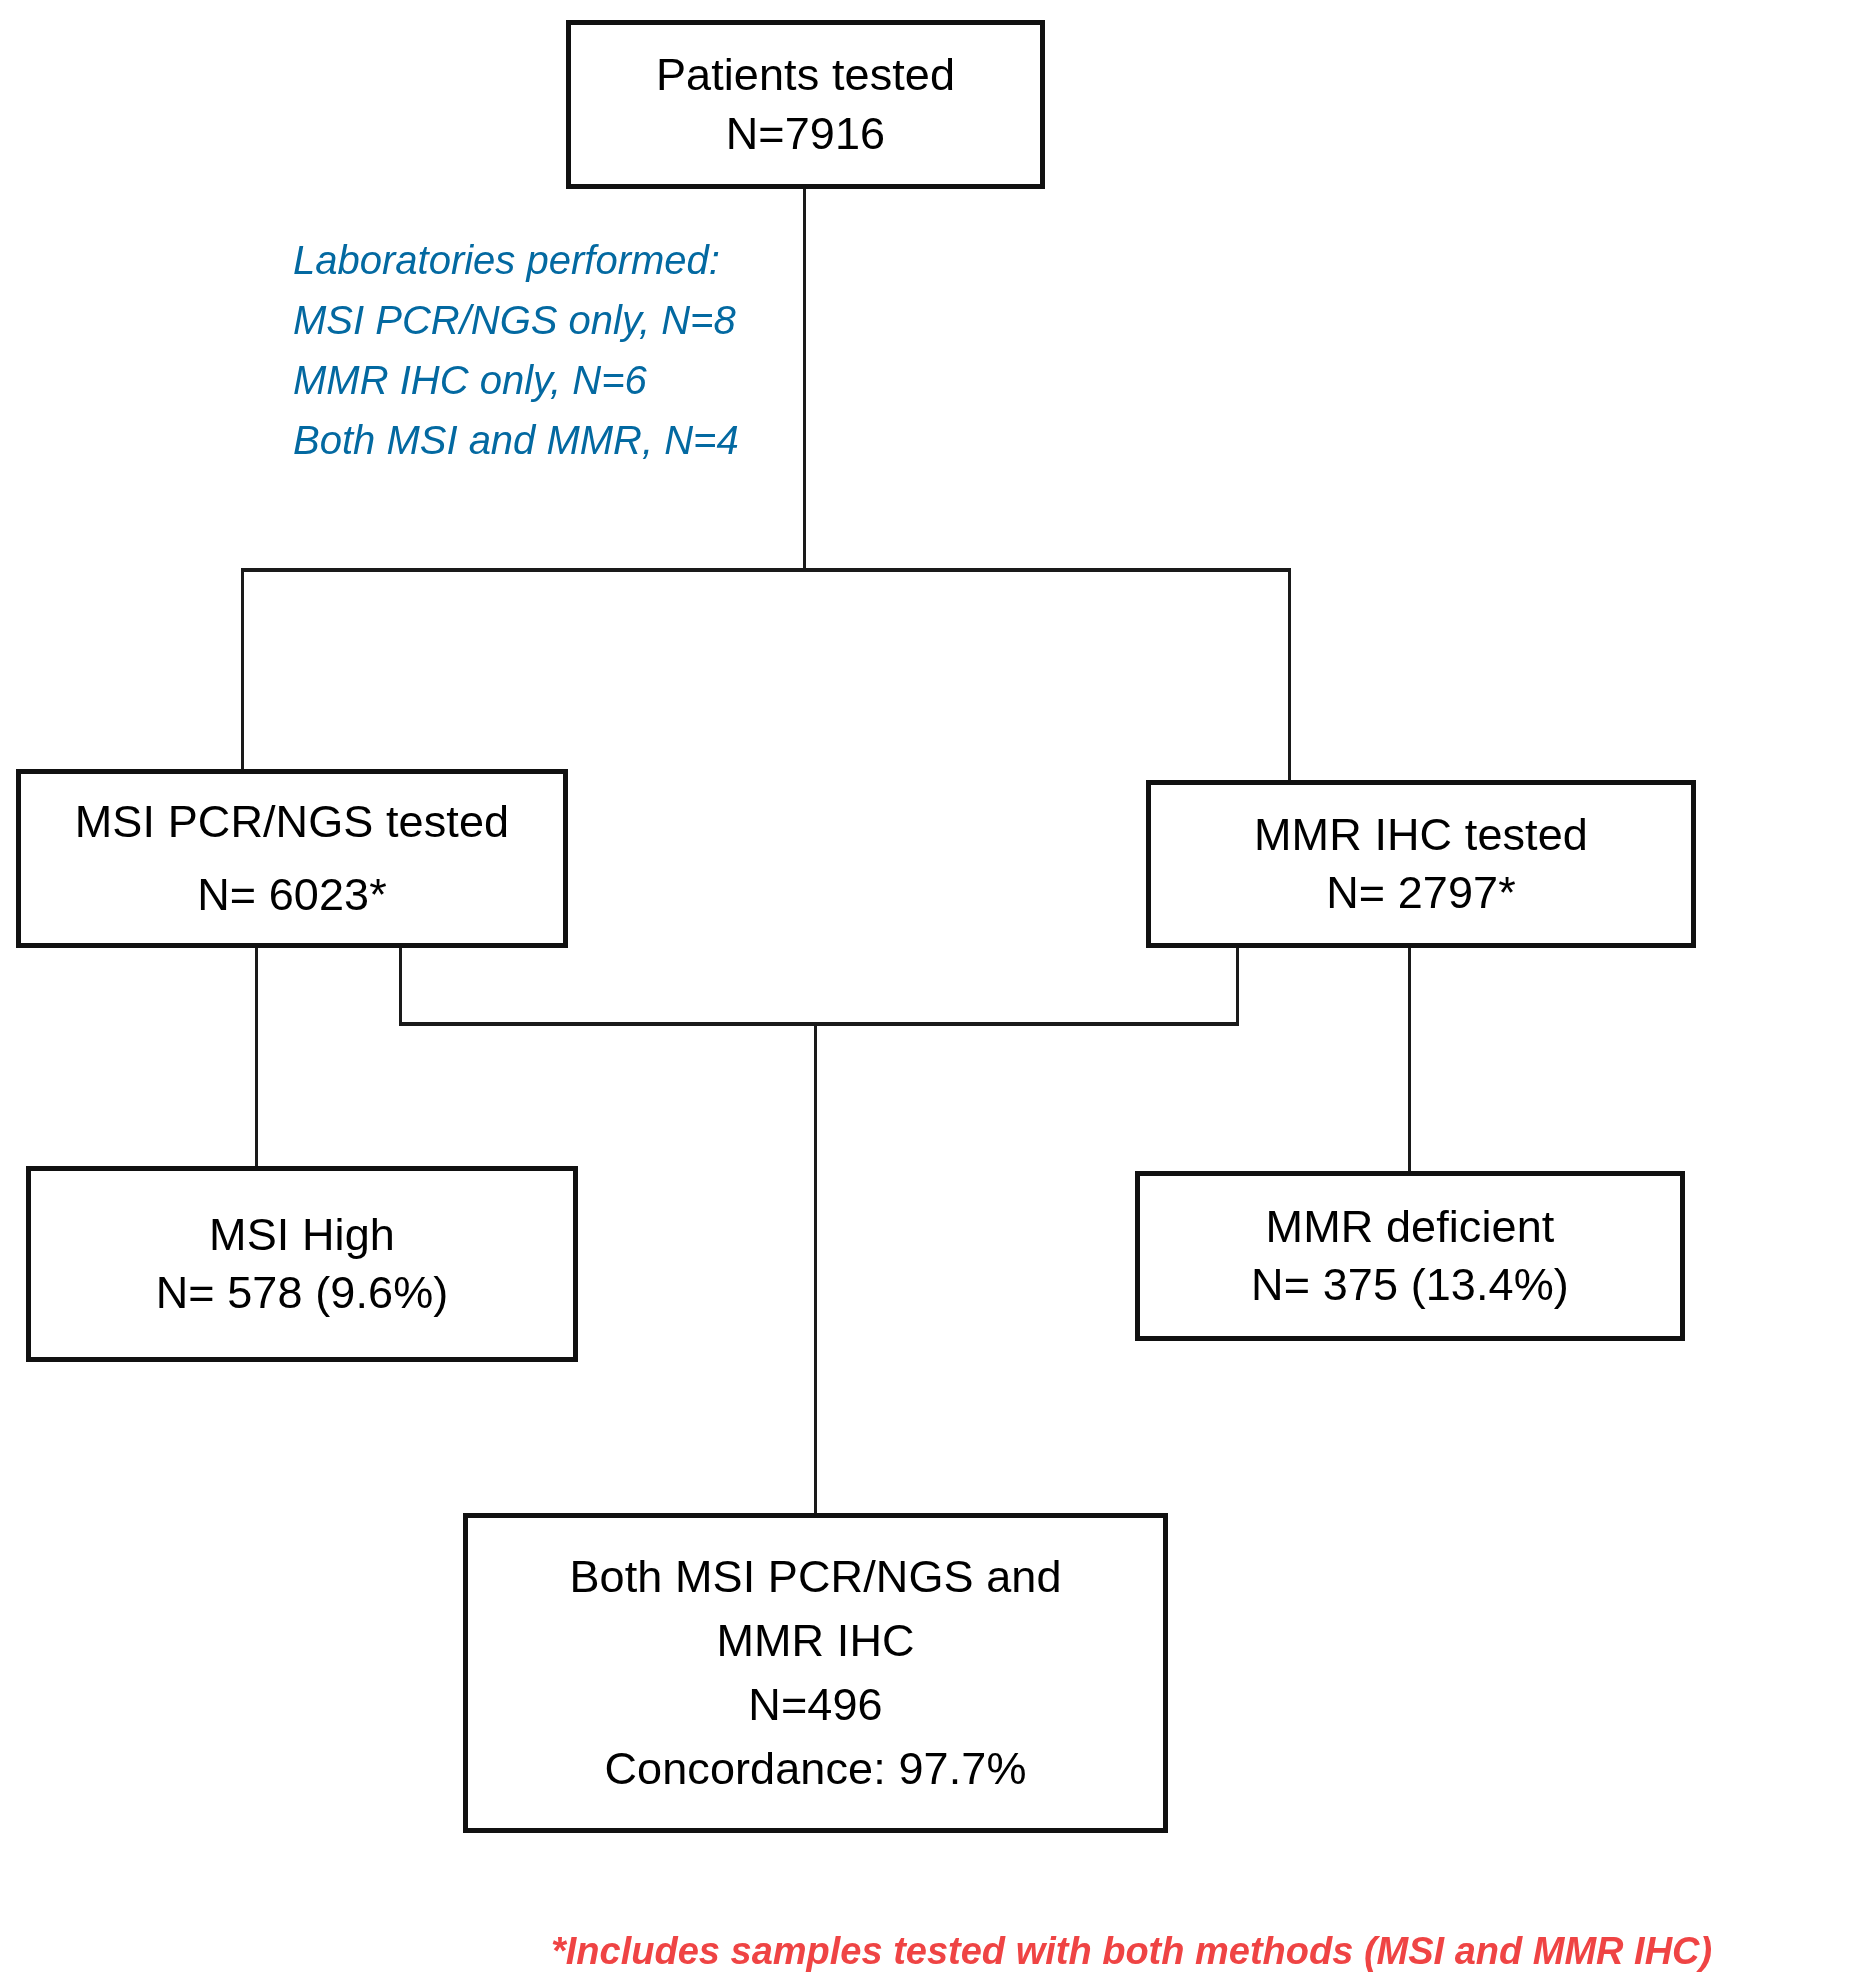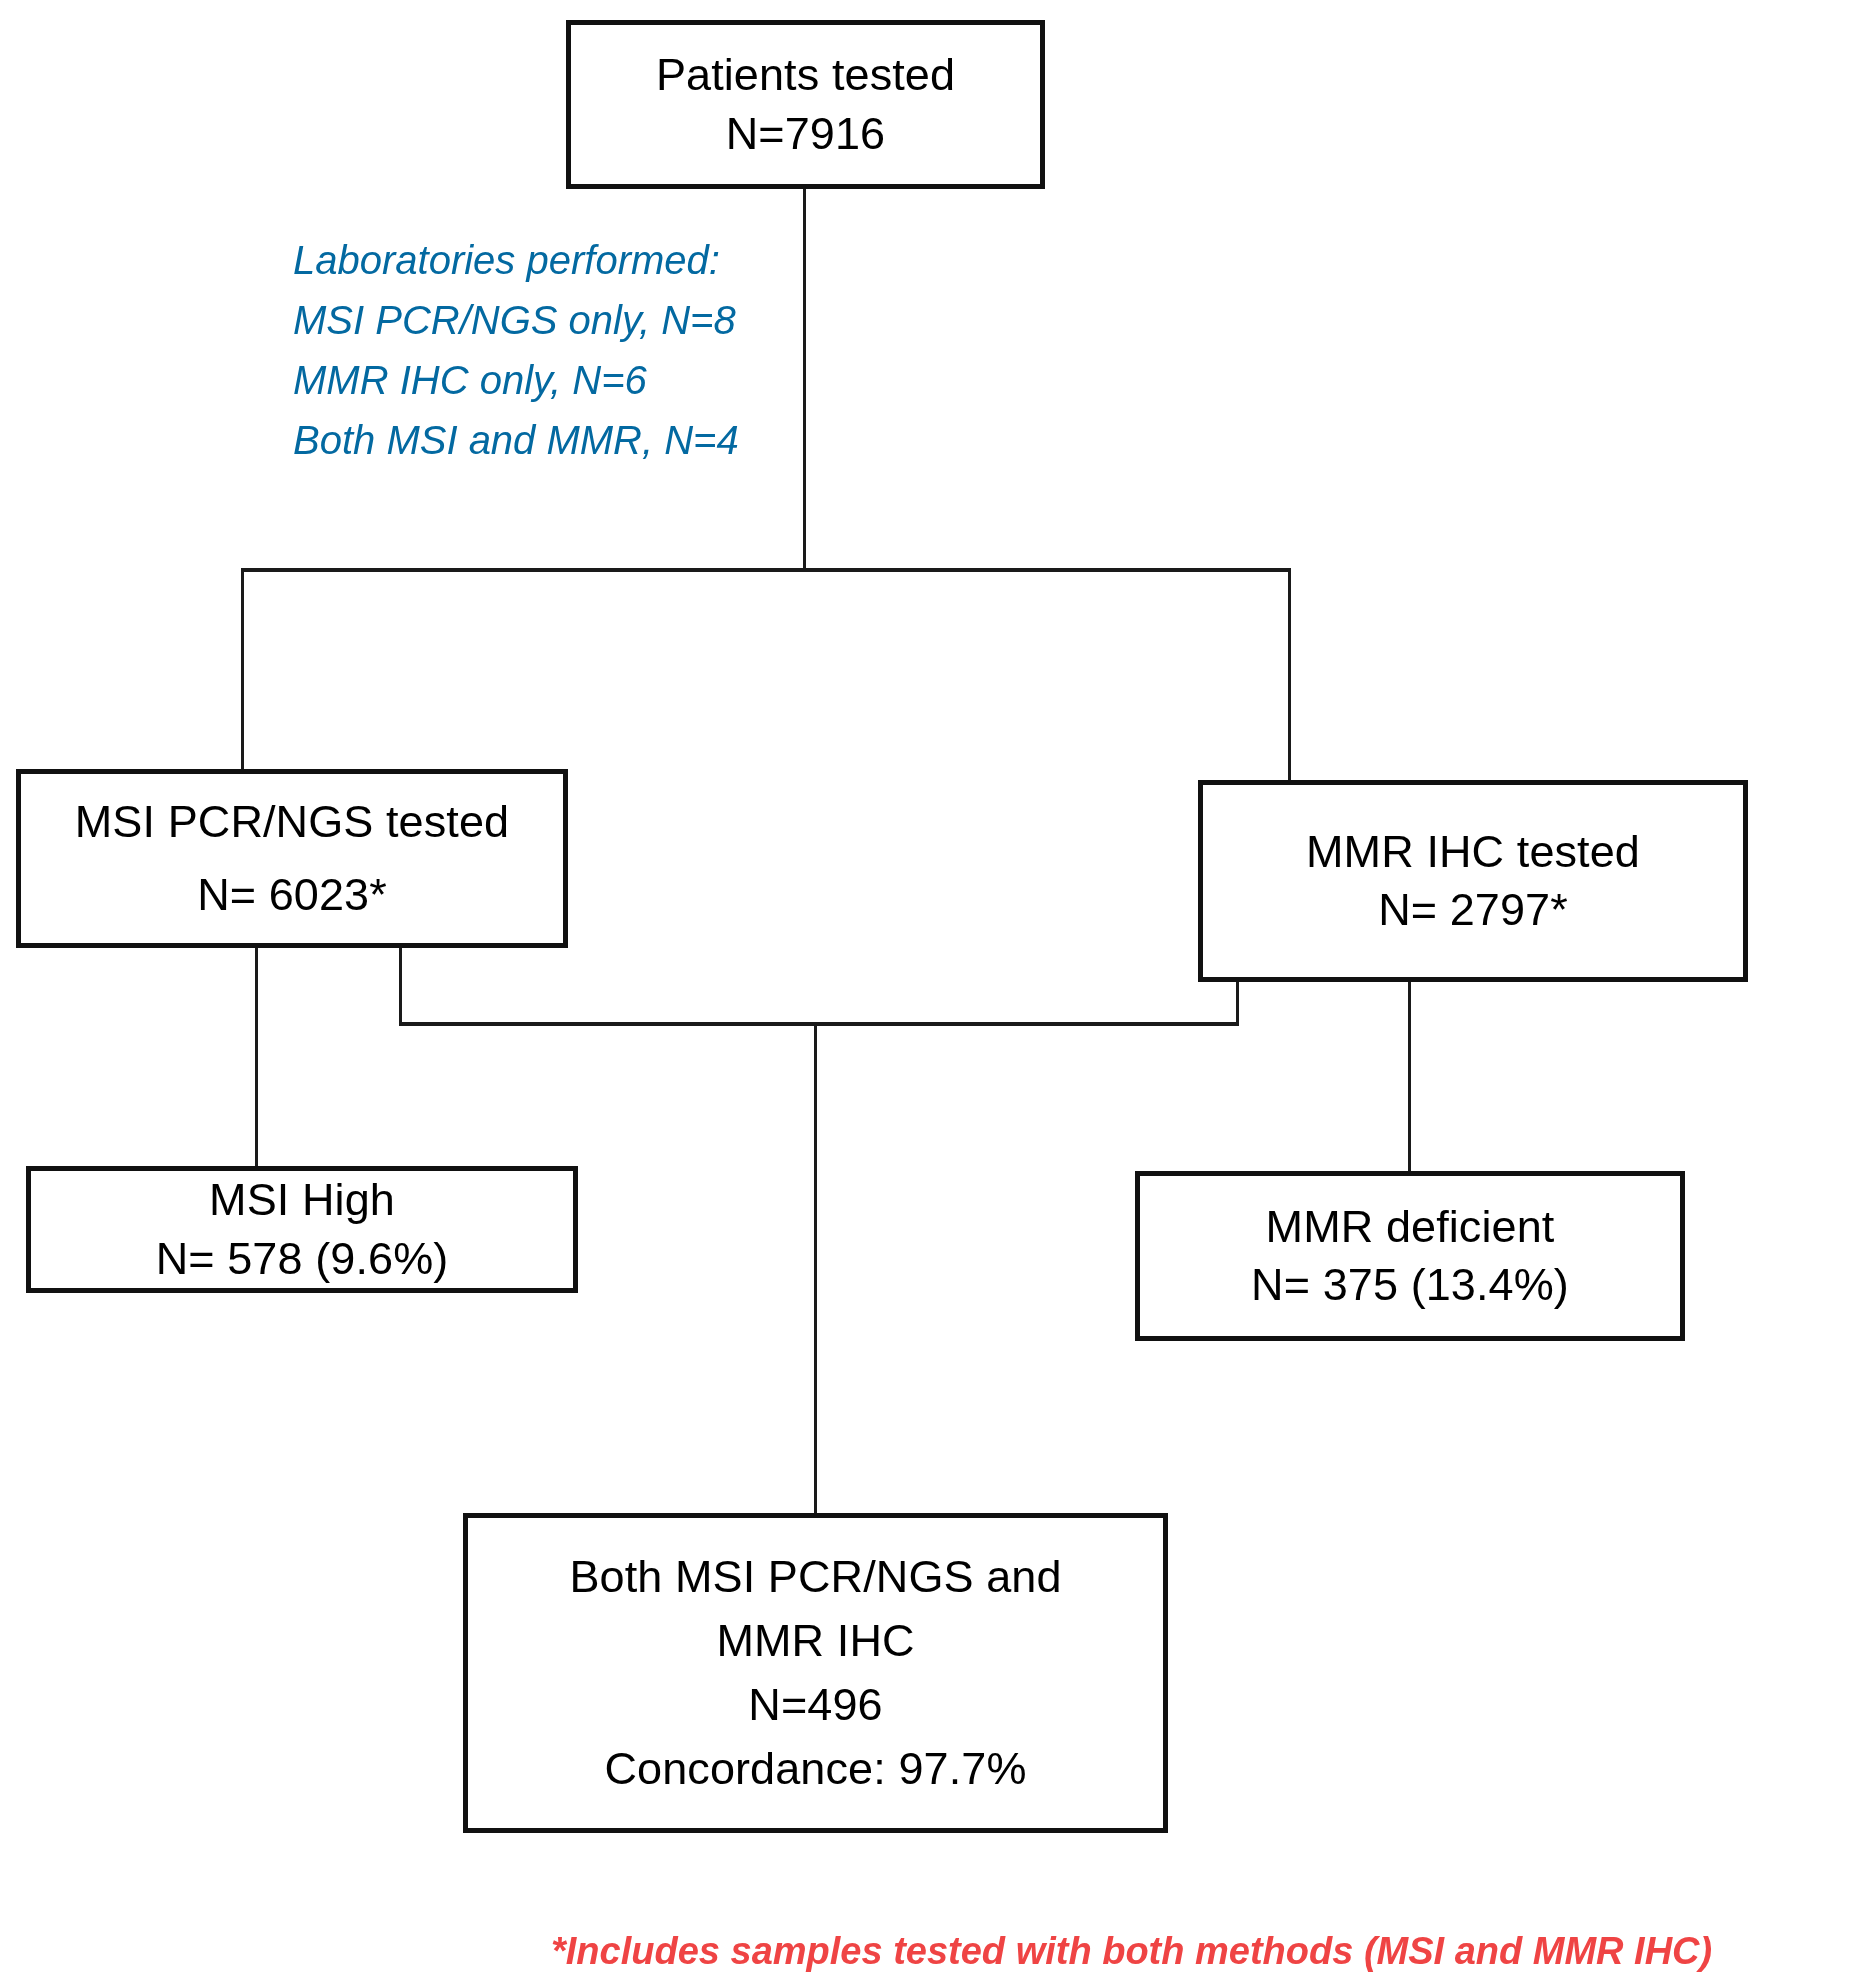--- a/index.html
+++ b/index.html
@@ -33,22 +33,22 @@
   }
   .node .line {
     display: block;
     font-size: 45px;
     line-height: 1.30;
     white-space: nowrap;
     letter-spacing: 0.1px;
   }
   #node-top       { left: 566px;  top: 20px;   width: 479px;  height: 169px; }
   #node-msi       { left: 16px;   top: 769px; width: 552px;  height: 179px; gap: 15px; }
-  #node-mmr       { left: 1198px; top: 780px; width: 550px;  height: 202px; }
-  #node-msihigh   { left: 26px;   top: 1166px; width: 552px;  height: 127px; }
+  #node-mmr       { left: 1146px; top: 780px; width: 550px;  height: 168px; }
+  #node-msihigh   { left: 26px;   top: 1166px; width: 552px;  height: 196px; }
   #node-mmrdef    { left: 1135px; top: 1171px; width: 550px;  height: 170px; }
   #node-both      { left: 463px;  top: 1513px; width: 705px;  height: 320px; }
   #node-both .line { line-height: 1.42; }
 
   
   .conn {
     position: absolute;
     background: #1a1a1a;
     z-index: 1;
   }

